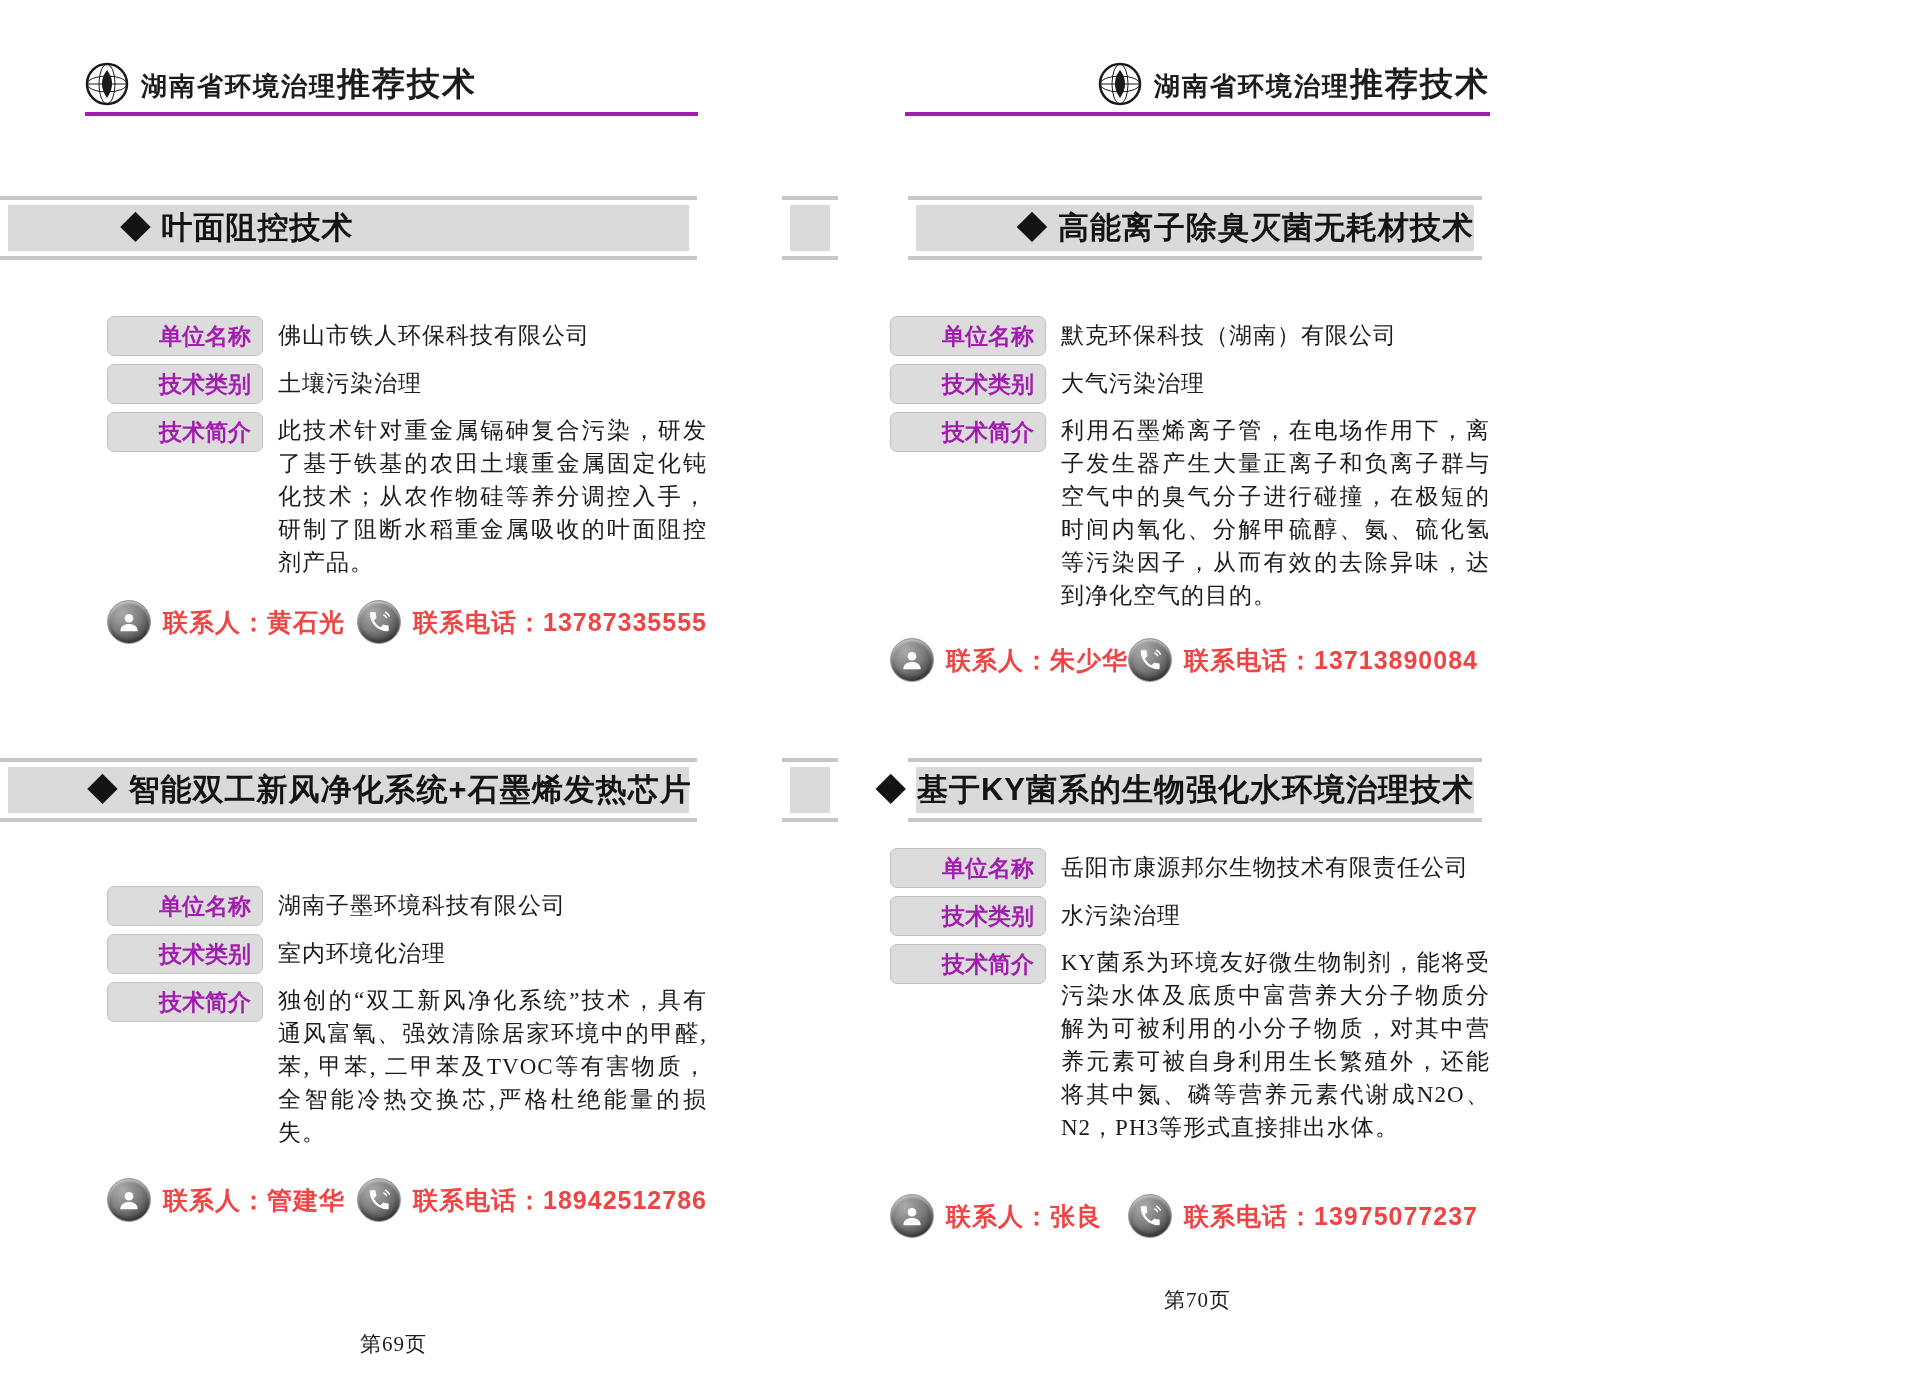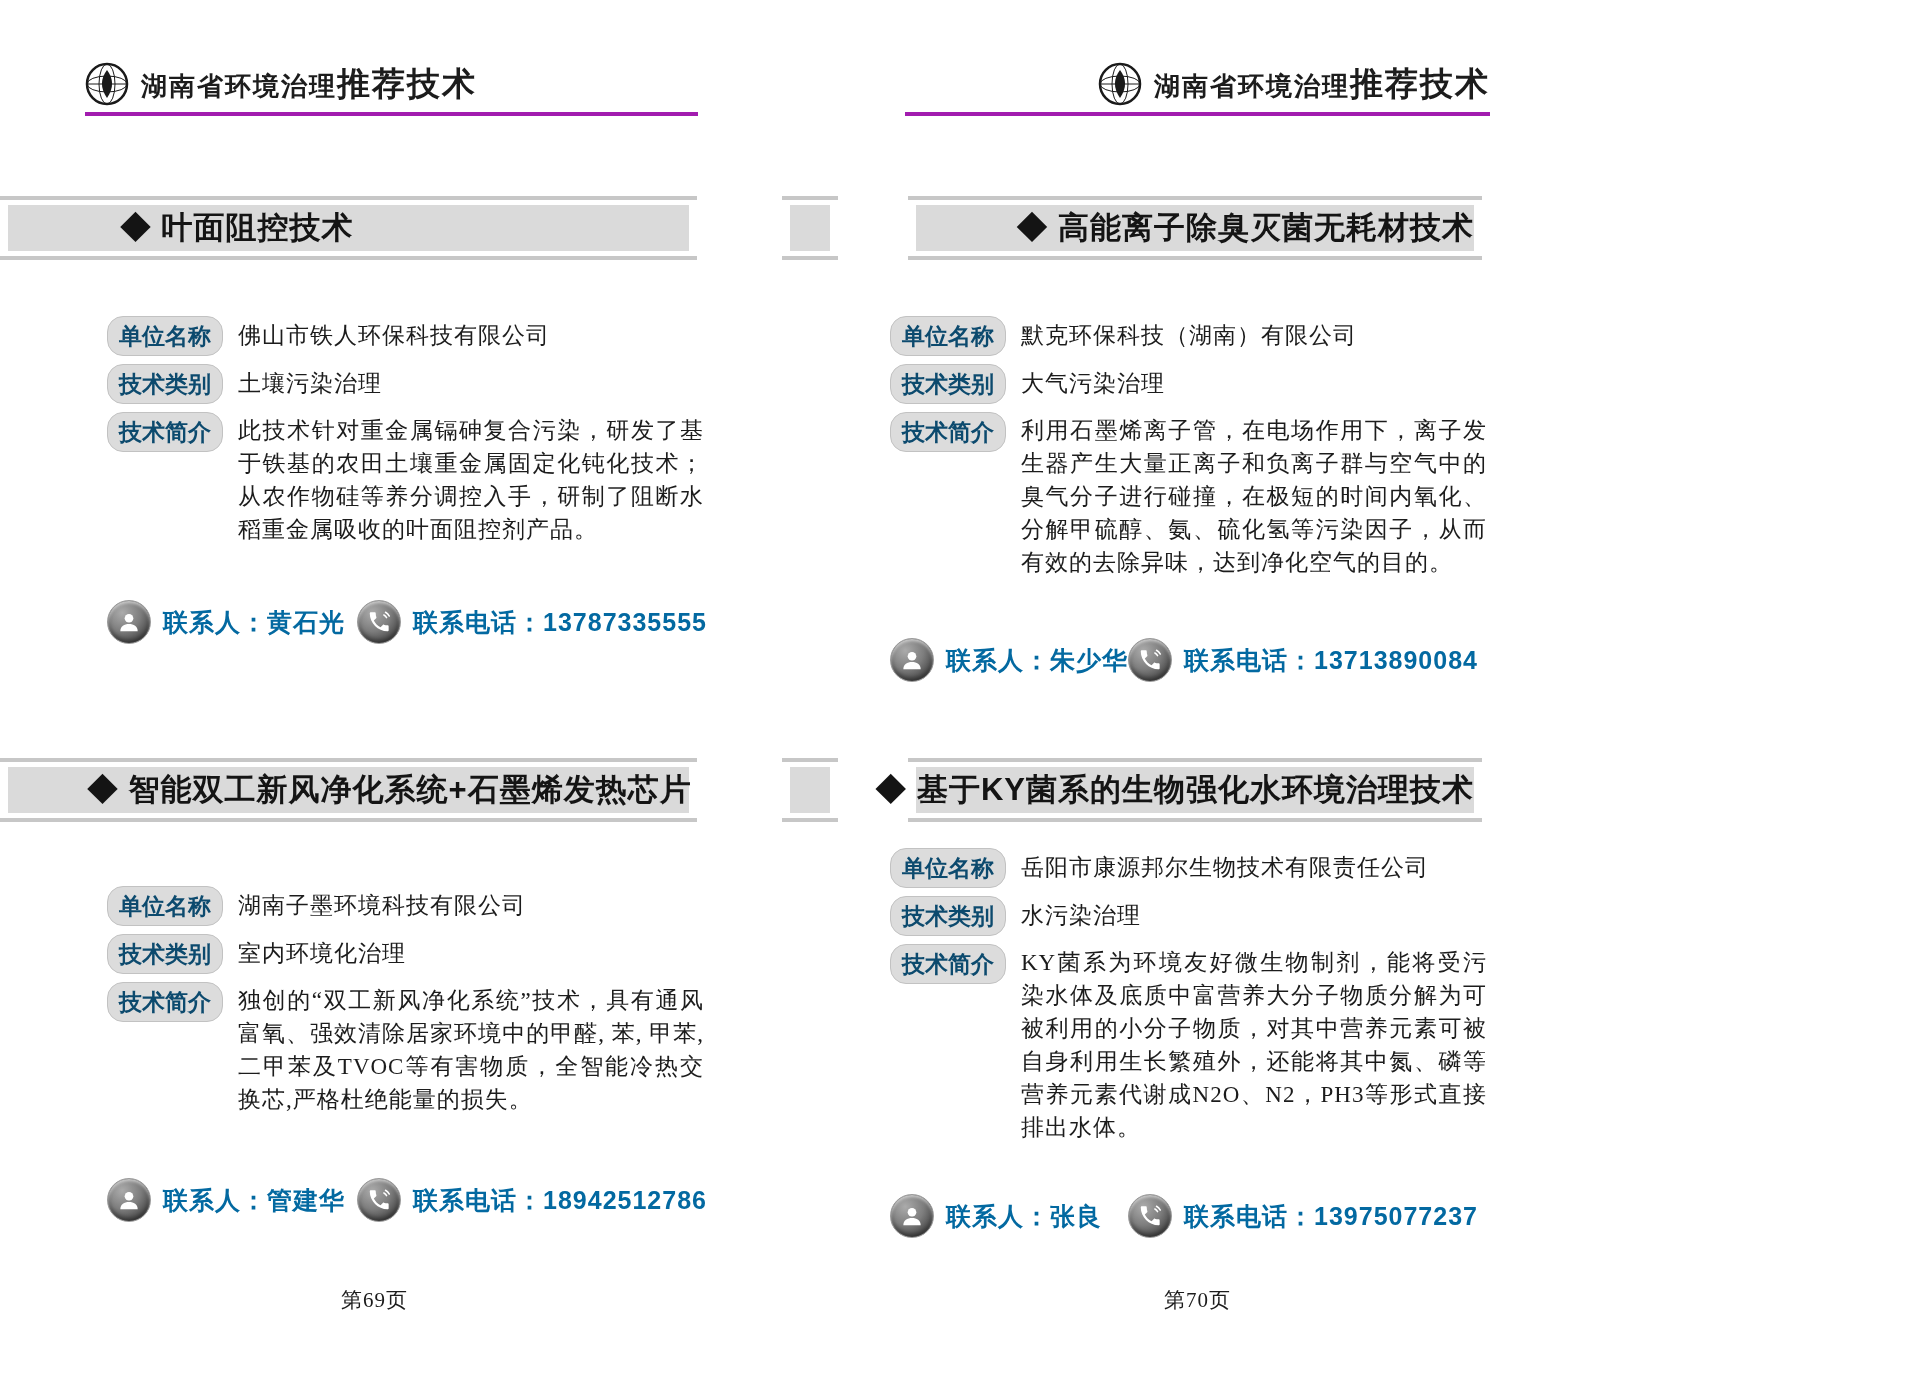--- a/index.html
+++ b/index.html
@@ -21,35 +21,35 @@
   .band .bar{height:46px;background:#dadada;margin:5px 8px;display:flex;align-items:center;}
   .band .bar.center{justify-content:flex-end;}
   .band-title{font-family:"Liberation Sans", sans-serif;font-weight:bold;font-size:31px;
               color:#141414;white-space:nowrap;letter-spacing:1px;}
   .band-stub{position:absolute;width:56px;}
 
   
   .info{position:absolute;}
   .info .row{display:flex;align-items:flex-start;margin-bottom:8px;}
   .lbl{flex:0 0 auto;width:114px;height:38px;background:#dcdcdc;border:1px solid #c2c2c2;
-       border-radius:16px;display:flex;align-items:center;justify-content:center;
-       font-family:"Liberation Sans", sans-serif;font-weight:bold;font-size:23px;color:#0c4a6e;}
+       border-radius:7px;display:flex;align-items:center;justify-content:center;
+       font-family:"Liberation Sans", sans-serif;font-weight:bold;font-size:23px;color:#a21caf;padding-left:40px;}
   .val{margin-left:15px;font-size:23px;line-height:40px;letter-spacing:1px;white-space:nowrap;}
   .para{margin:2px 0 0 15px;width:466px;font-size:23px;line-height:33px;letter-spacing:1px;
         text-align:justify;white-space:normal;}
 
   
   .contact-row{position:absolute;display:flex;align-items:center;justify-content:space-between;}
   .cgroup{display:flex;align-items:center;}
   .badge{width:42px;height:42px;border-radius:50%;flex:0 0 auto;
          background:radial-gradient(circle at 34% 28%, #ababab 0%, #7d7d7d 45%, #4c4c4c 75%, #383838 100%);
          border:1px solid #9a9a9a;display:flex;align-items:center;justify-content:center;
          box-shadow:inset 0 2px 3px rgba(255,255,255,.55), inset 0 -3px 4px rgba(0,0,0,.35);}
   .ctext{margin-left:12px;font-family:"Liberation Sans", sans-serif;font-weight:bold;
-         font-size:25px;color:#0369a1;white-space:nowrap;letter-spacing:1px;}
+         font-size:25px;color:#ef4444;white-space:nowrap;letter-spacing:1px;}
 
   
   .page-footer{position:absolute;top:1286px;text-align:center;font-size:21px;letter-spacing:1px;}
 </style>
 </head>
 <body>
 
 <div class="sheet">
 
   <div class="page-header" style="left:85px;width:613px;">
@@ -258,16 +258,16 @@
       <span class="badge">
         <svg viewBox="0 0 24 24" width="26" height="26">
             <path d="M7.2 10.6c1.3 2.6 3.6 4.9 6.2 6.2l2.1-2.1c.3-.3.7-.4 1-.2 1.1.4 2.2.6 3.4.6.6 0 1 .4 1 1v3.4c0 .6-.4 1-1 1C11 20.5 3.5 13 3.5 4.1c0-.6.4-1 1-1H8c.6 0 1 .4 1 1 0 1.2.2 2.3.6 3.4.1.3 0 .7-.2 1l-2.2 2.1z" fill="#ffffff"></path>
             <path d="M16.5 5.5 a6 6 0 0 1 2.5 2.5 M18 3 a9 9 0 0 1 3.5 3.5" stroke="#ffffff" stroke-width="1.4" fill="none" stroke-linecap="round"></path>
           </svg>
       </span>
       <span class="ctext"><span>联系电话：</span><span>13975077237</span></span>
     </div>
   </div>
 
-  <div class="page-footer" style="left:68px;width:613px;">第69页</div>
+  <div class="page-footer" style="left:87px;width:613px;margin-top:44px;">第69页</div>
   <div class="page-footer" style="left:905px;width:585px;">第70页</div>
 
 </div>
 
 </body></html>

